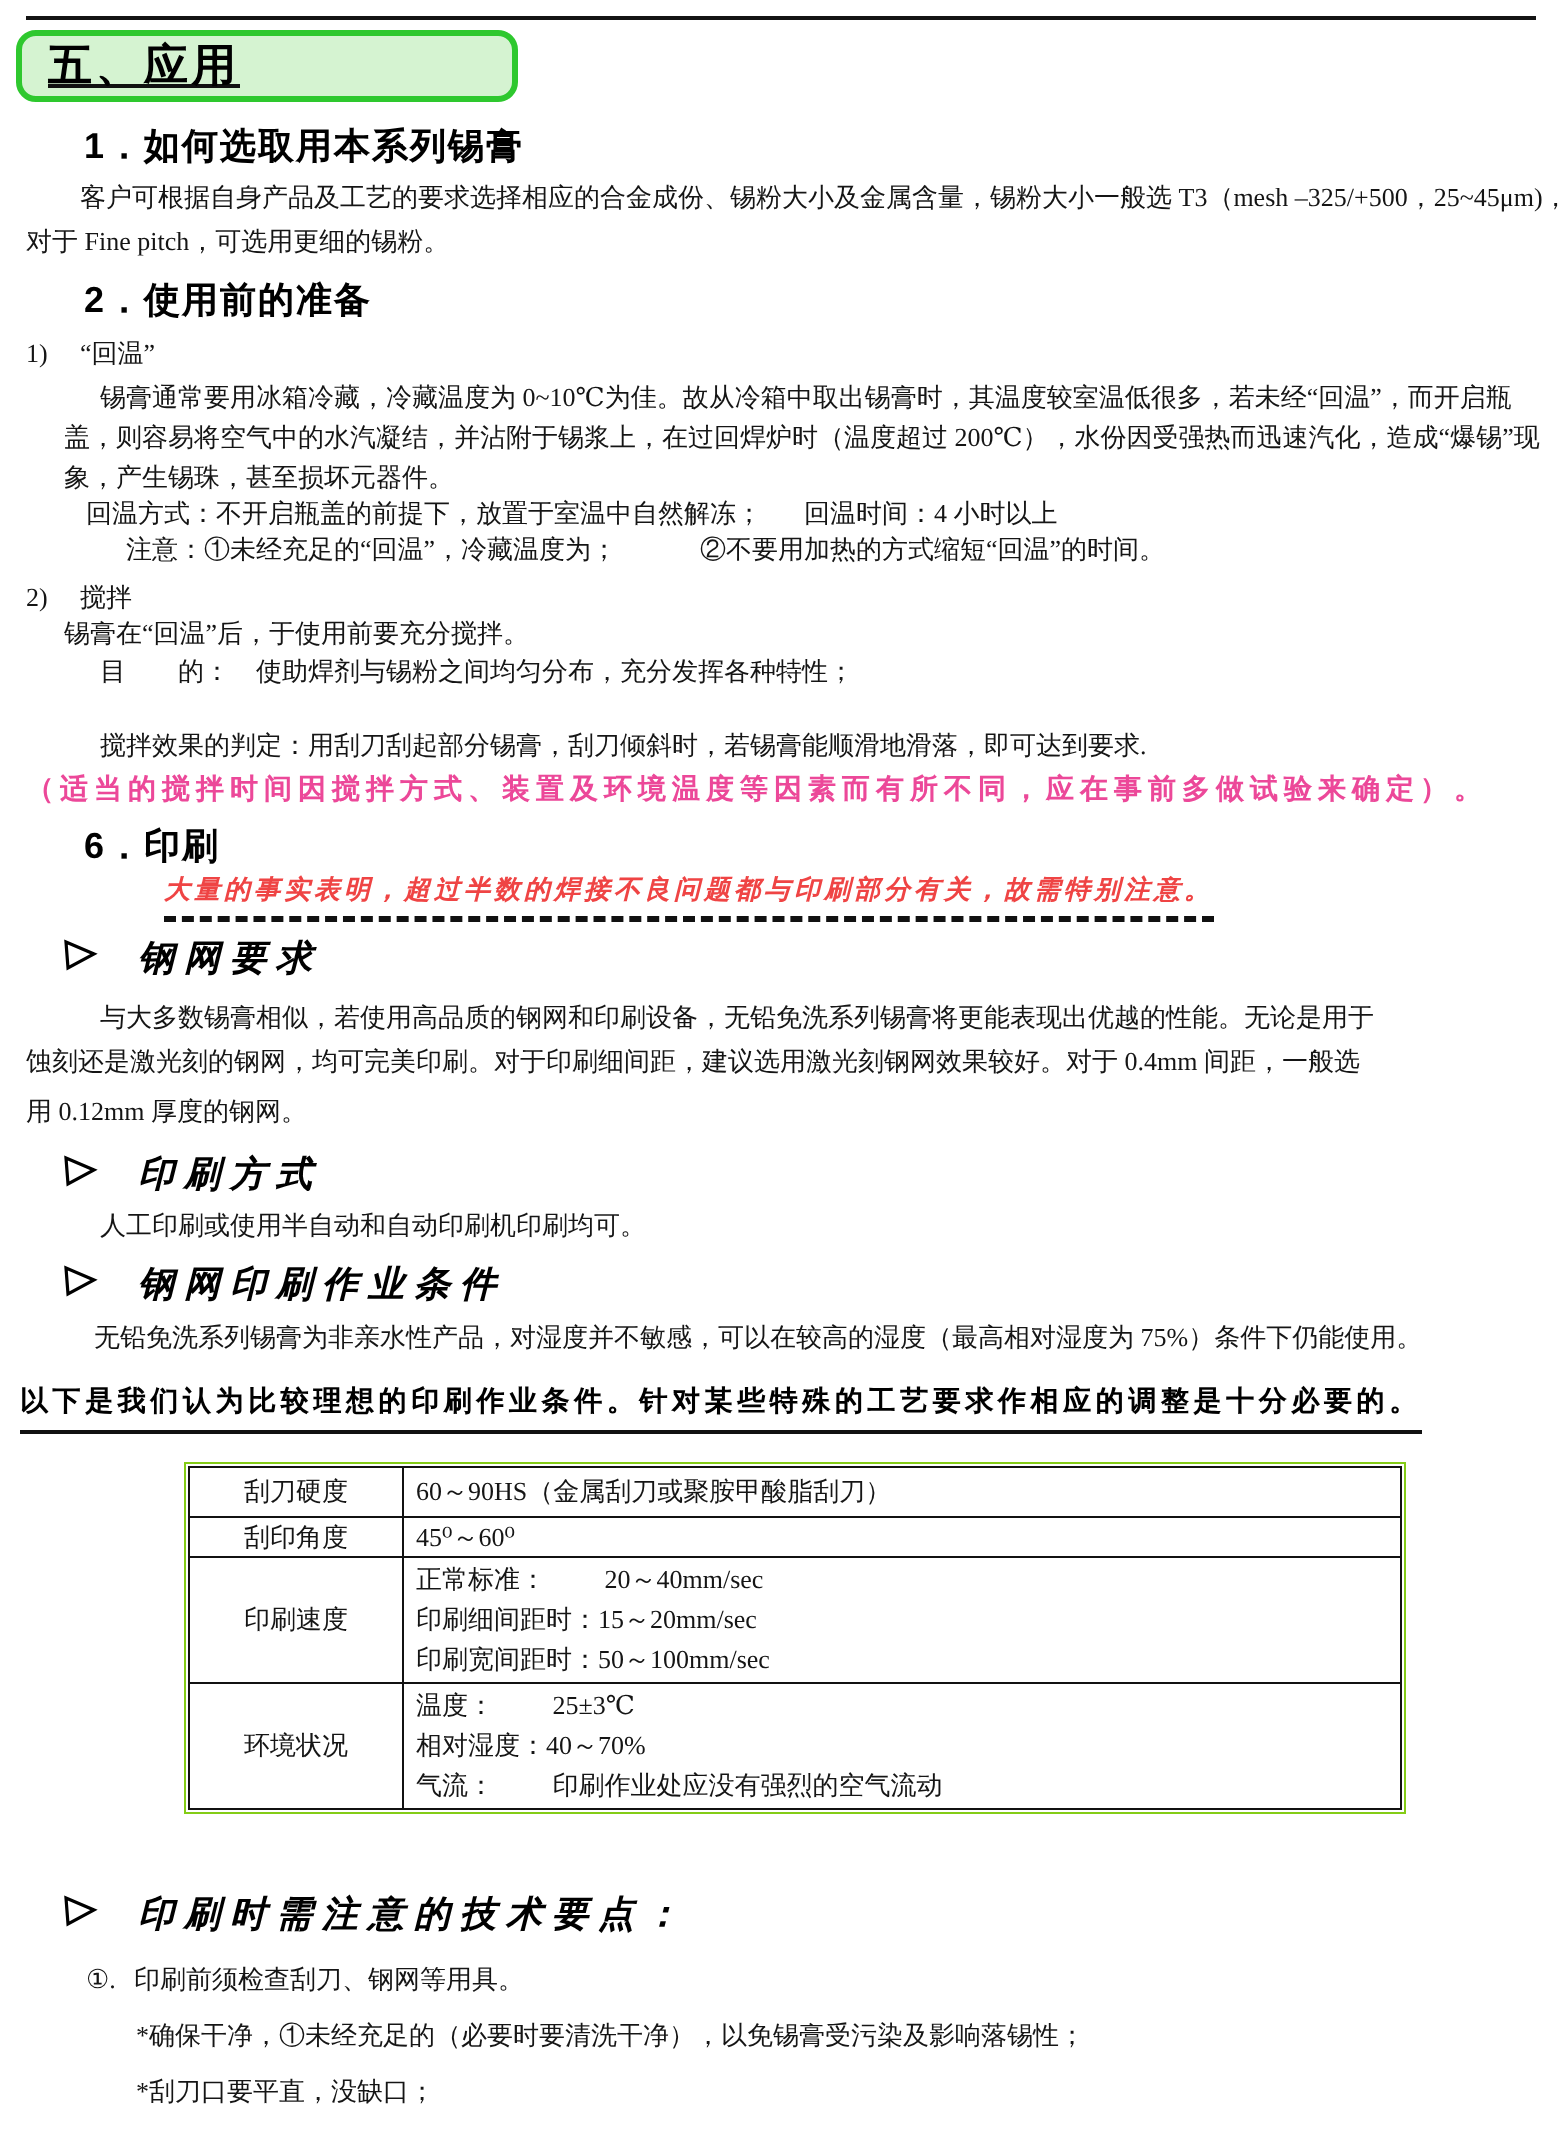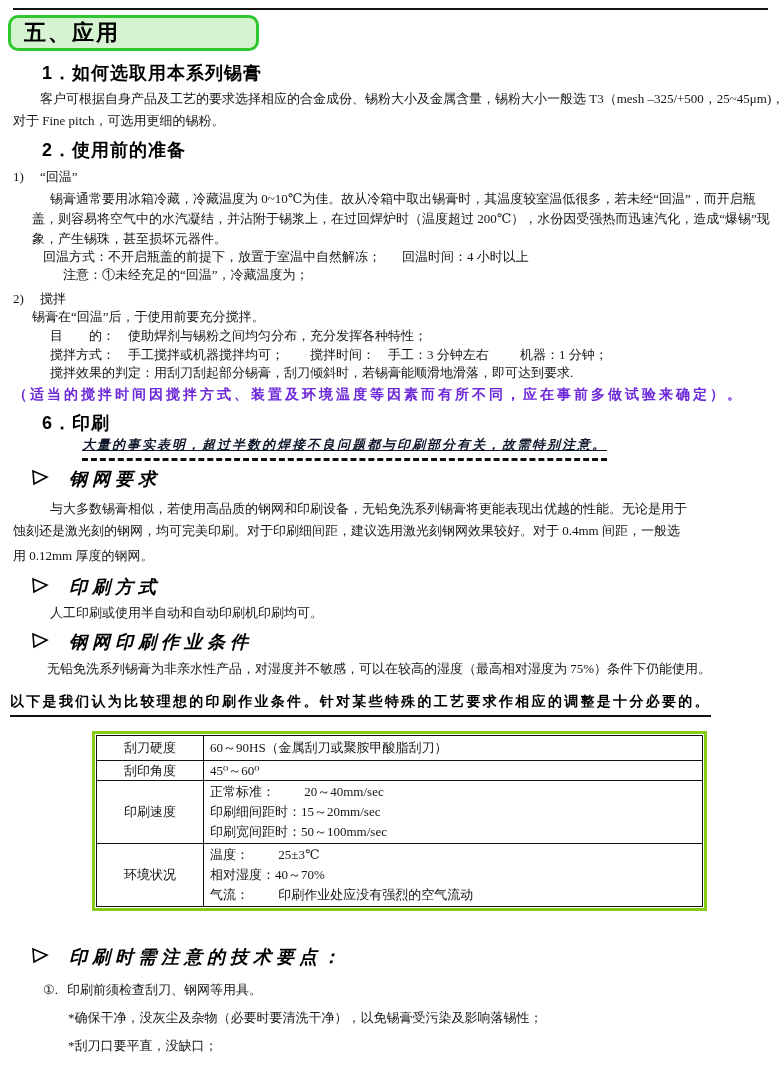--- a/index.html
+++ b/index.html
@@ -1,40 +1,40 @@
 <!DOCTYPE html>
 <html><head>
 <meta charset="utf-8">
 <style>
   html,body{margin:0;padding:0;background:#ffffff;}
   .page{position:relative;width:780px;height:1074px;background:#ffffff;overflow:hidden;
         font-family:"Liberation Serif","DejaVu Serif",serif;color:#111;}
   .rule{position:absolute;left:13px;top:8px;width:755px;border-top:2px solid #141414;}
   .title-box{position:absolute;left:8px;top:15px;width:232px;height:30px;
              border:3px solid #2ec82e;border-radius:10px;background:#d5f3d1;
-             display:flex;align-items:center;padding-left:13px;}
+             display:flex;align-items:center;padding-left:13px;text-decoration:underline;}
   .title-box span{font:bold 22px/26px "Liberation Sans","DejaVu Sans",sans-serif;color:#000;letter-spacing:2px;}
   .hd{position:absolute;font:bold 18px/22px "Liberation Sans","DejaVu Sans",sans-serif;
       color:#000;white-space:nowrap;letter-spacing:1px;}
   .ln{position:absolute;font:13px/20px "Liberation Serif","DejaVu Serif",serif;
       color:#151515;white-space:nowrap;}
   .row{position:absolute;left:0;top:0;width:780px;height:20px;}
   .row span{position:absolute;font:13px/20px "Liberation Serif","DejaVu Serif",serif;
             color:#151515;white-space:nowrap;}
   .boldnote{position:absolute;font:bold 14px/22px "Liberation Sans","DejaVu Sans",sans-serif;
-            letter-spacing:3px;white-space:nowrap;color:#6d28d9;}
+            letter-spacing:3px;white-space:nowrap;color:#ec4899;}
   .notice{position:absolute;font:bold italic 13px/20px "Liberation Serif","DejaVu Serif",serif;
-          letter-spacing:2px;white-space:nowrap;border-bottom:3px dashed #111;padding-bottom:3px;color:#0f172a;text-decoration:underline;}
+          letter-spacing:2px;white-space:nowrap;border-bottom:3px dashed #111;padding-bottom:3px;color:#ef4444;}
   .ideal{position:absolute;font:bold 14px/21px "Liberation Serif","DejaVu Serif",serif;
          letter-spacing:2.3px;white-space:nowrap;border-bottom:2px solid #111;padding-bottom:3px;color:#000;}
   .bullet{position:absolute;left:0;width:620px;height:24px;}
   .bicon{position:absolute;left:31px;top:2px;width:18px;height:17px;}
   .btitle{position:absolute;left:69px;top:0;font:bold italic 18px/24px "Liberation Sans","DejaVu Sans",sans-serif;
           letter-spacing:5px;white-space:nowrap;color:#000;}
-  .tbl-wrap{position:absolute;left:92px;top:731px;width:607px;border:3px solid #84cc16;padding:1px;background:#fff;}
+  .tbl-wrap{position:absolute;left:92px;top:731px;width:607px;border:1px solid #84cc16;padding:1px;background:#fff;}
   .tbl{border-collapse:collapse;width:100%;table-layout:fixed;}
   .tbl td{border:1px solid #111;vertical-align:middle;
           font:13px/20px "Liberation Serif","DejaVu Serif",serif;color:#151515;}
   .tbl td.lab{width:102px;text-align:center;padding:1px 2px;}
   .tbl td.val{padding:1px 2px 1px 6px;}
   .tbl td.val div{white-space:nowrap;}
   .h22 td{height:22px}.h17 td{height:17px;line-height:16px}.h21 td{height:21px}
 </style>
 </head>
 <body>
@@ -59,33 +59,29 @@
   </div>
   <div class="ln" style="left:50px;top:189px">锡膏通常要用冰箱冷藏，冷藏温度为 0~10℃为佳。故从冷箱中取出锡膏时，其温度较室温低很多，若未经“回温”，而开启瓶</div>
   <div class="ln" style="left:32px;top:209px">盖，则容易将空气中的水汽凝结，并沾附于锡浆上，在过回焊炉时（温度超过 200℃），水份因受强热而迅速汽化，造成“爆锡”现</div>
   <div class="ln" style="left:32px;top:229px">象，产生锡珠，甚至损坏元器件。</div>
   <div class="row" style="top:247px">
     <span style="left:43px">回温方式：不开启瓶盖的前提下，放置于室温中自然解冻；</span>
     <span style="left:402px">回温时间：4 小时以上</span>
   </div>
   <div class="row" style="top:265px">
     <span style="left:63px">注意：①未经充足的“回温”，冷藏温度为；</span>
+    <span style="left:350px">②不要用加热的方式缩短“回温”的时间。</span>
   </div>
 
   <div class="row" style="top:289px">
     <span style="left:13px">2)</span>
     <span style="left:40px">搅拌</span>
   </div>
   <div class="ln" style="left:50px;top:326px">目　　的：　使助焊剂与锡粉之间均匀分布，充分发挥各种特性；</div>
   <div class="ln" style="left:32px;top:307px">锡膏在“回温”后，于使用前要充分搅拌。</div>
-  <div class="row" style="top:345px">
-    <span style="left:50px">搅拌方式：　手工搅拌或机器搅拌均可；</span>
-    <span style="left:310px">搅拌时间：　手工：3 分钟左右</span>
-    <span style="left:520px">机器：1 分钟；</span>
-  </div>
   <div class="ln" style="left:50px;top:363px">搅拌效果的判定：用刮刀刮起部分锡膏，刮刀倾斜时，若锡膏能顺滑地滑落，即可达到要求.</div>
   <div class="boldnote" style="left:13px;top:383px">（适当的搅拌时间因搅拌方式、装置及环境温度等因素而有所不同，应在事前多做试验来确定）。</div>
 
   <div class="hd" style="left:42px;top:412px">6．印刷</div>
   <div class="notice" style="left:82px;top:435px">大量的事实表明，超过半数的焊接不良问题都与印刷部分有关，故需特别注意。</div>
 
   <div class="bullet" style="top:467px">
     <span class="bicon">
       <svg width="18" height="17" viewBox="0 0 18 17">
           <path d="M2,2 L16,8 L3,15 Z" fill="none" stroke="#000" stroke-width="1.6"></path>
@@ -159,16 +155,16 @@
       <svg width="18" height="17" viewBox="0 0 18 17">
           <path d="M2,2 L16,8 L3,15 Z" fill="none" stroke="#000" stroke-width="1.6"></path>
         </svg>
     </span>
     <span class="btitle">印刷时需注意的技术要点：</span>
   </div>
   <div class="row" style="top:980px">
     <span style="left:43px">①.</span>
     <span style="left:67px">印刷前须检查刮刀、钢网等用具。</span>
   </div>
-  <div class="ln" style="left:68px;top:1008px">*确保干净，没灰尘及杂物（必要时要清洗干净），以免锡膏受污染及影响落锡性；</div>
+  <div class="ln" style="left:68px;top:1008px">*确保干净，①未经充足的（必要时要清洗干净），以免锡膏受污染及影响落锡性；</div>
   <div class="ln" style="left:68px;top:1036px">*刮刀口要平直，没缺口；</div>
 
 </div>
 
 </body></html>

